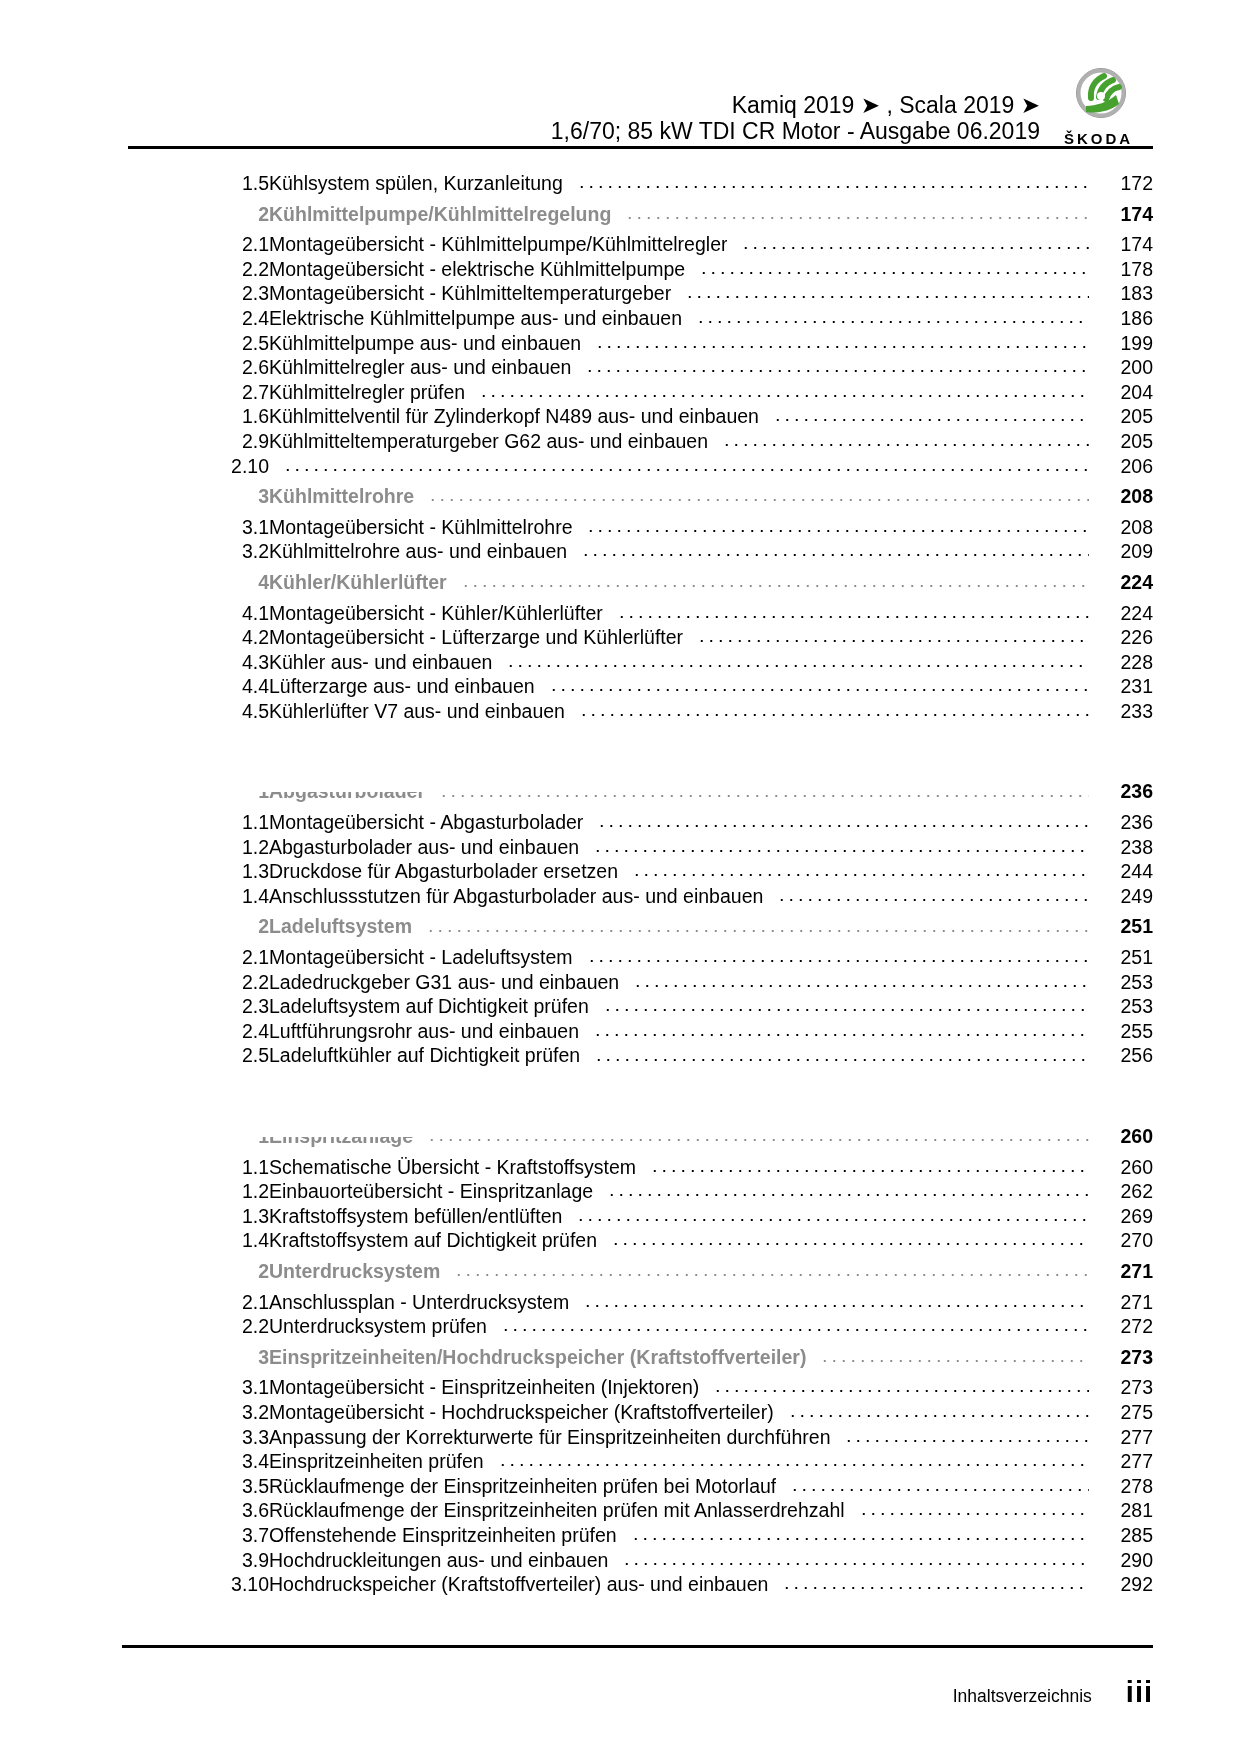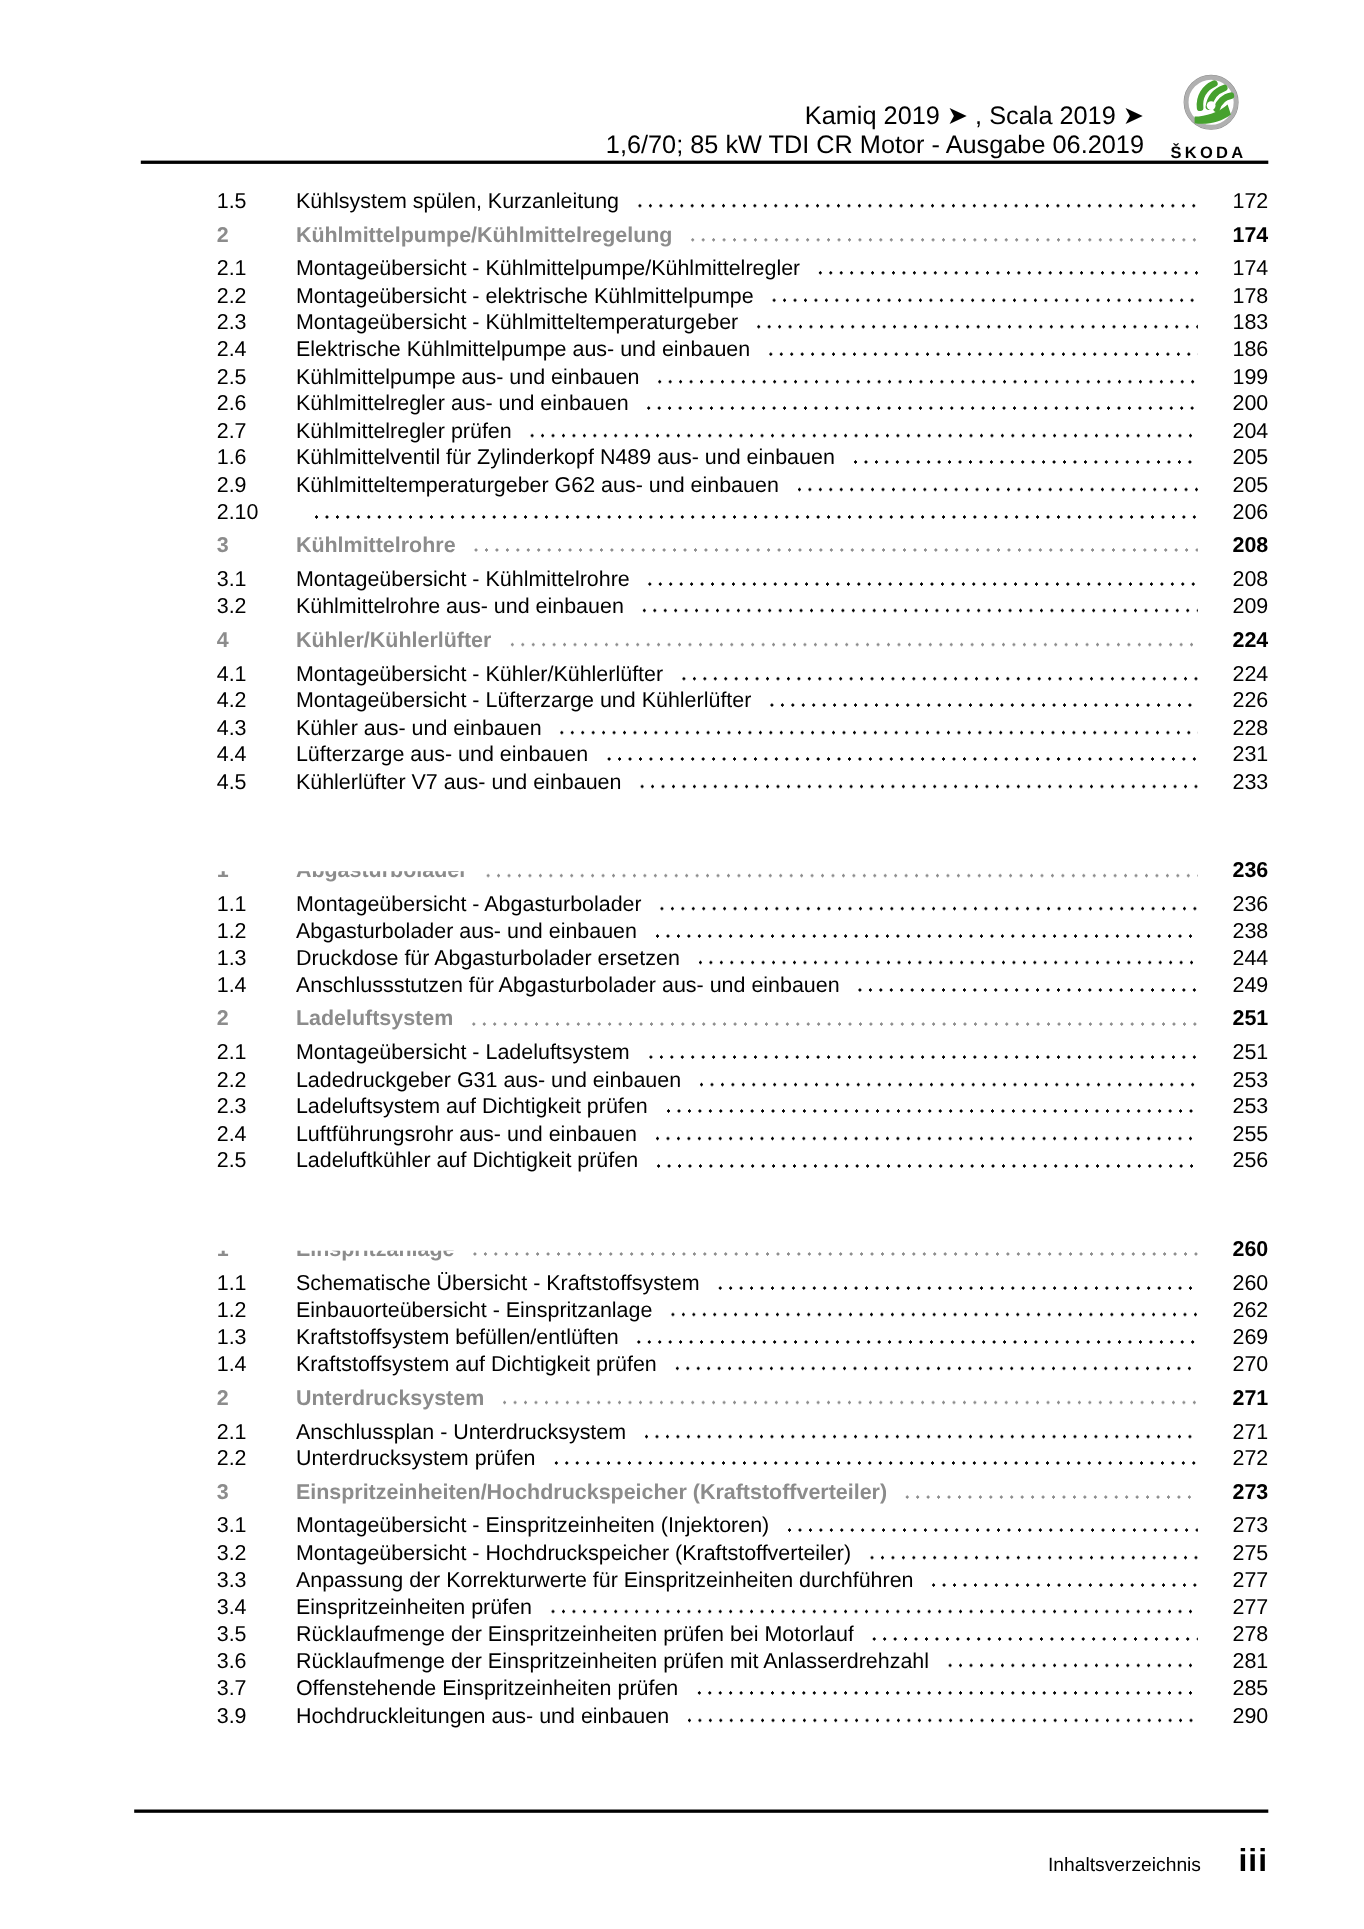--- a/index.html
+++ b/index.html
@@ -45,20 +45,21 @@
   }
   .row{
     display:flex;
     align-items:baseline;
     height:24.6px;
     font-size:19.5px;
   }
   .row .num{
     flex:0 0 72px;
     white-space:nowrap;
+    text-align:right;
   }
   .row .title{
     flex:0 1 auto;
     white-space:nowrap;
     overflow:hidden;
   }
   .row .dots{
     flex:1 1 20px;
     align-self:stretch;
     margin:0 10px 0 14px;
@@ -432,20 +433,26 @@
         <span class="title">Offenstehende Einspritzeinheiten prüfen</span>
         <span class="dots"></span>
         <span class="page">285</span>
       </div>
       <div class="row entry">
         <span class="num">3.9</span>
         <span class="title">Hochdruckleitungen aus- und einbauen</span>
         <span class="dots"></span>
         <span class="page">290</span>
       </div>
+      <div class="row entry">
+        <span class="num">3.10</span>
+        <span class="title">Hochdruckspeicher (Kraftstoffverteiler) aus- und einbauen</span>
+        <span class="dots"></span>
+        <span class="page">292</span>
+      </div>
     </div>
 
   <div class="footer">
     <span class="label">Inhaltsverzeichnis</span>
     <span class="roman">iii</span>
   </div>
 
 </div>
 
 </body></html>

